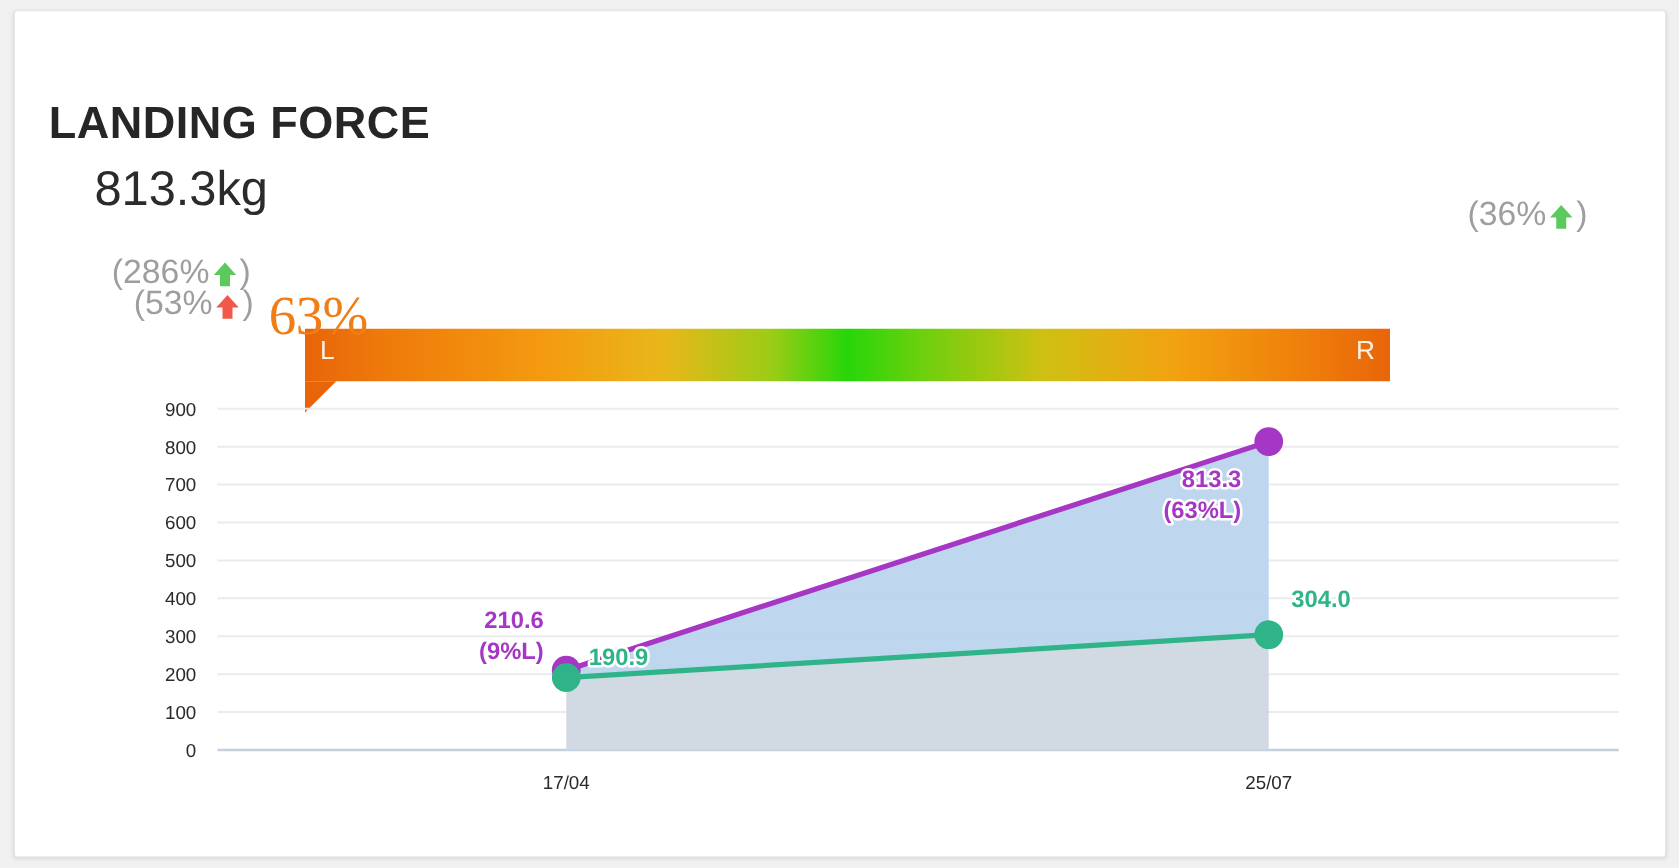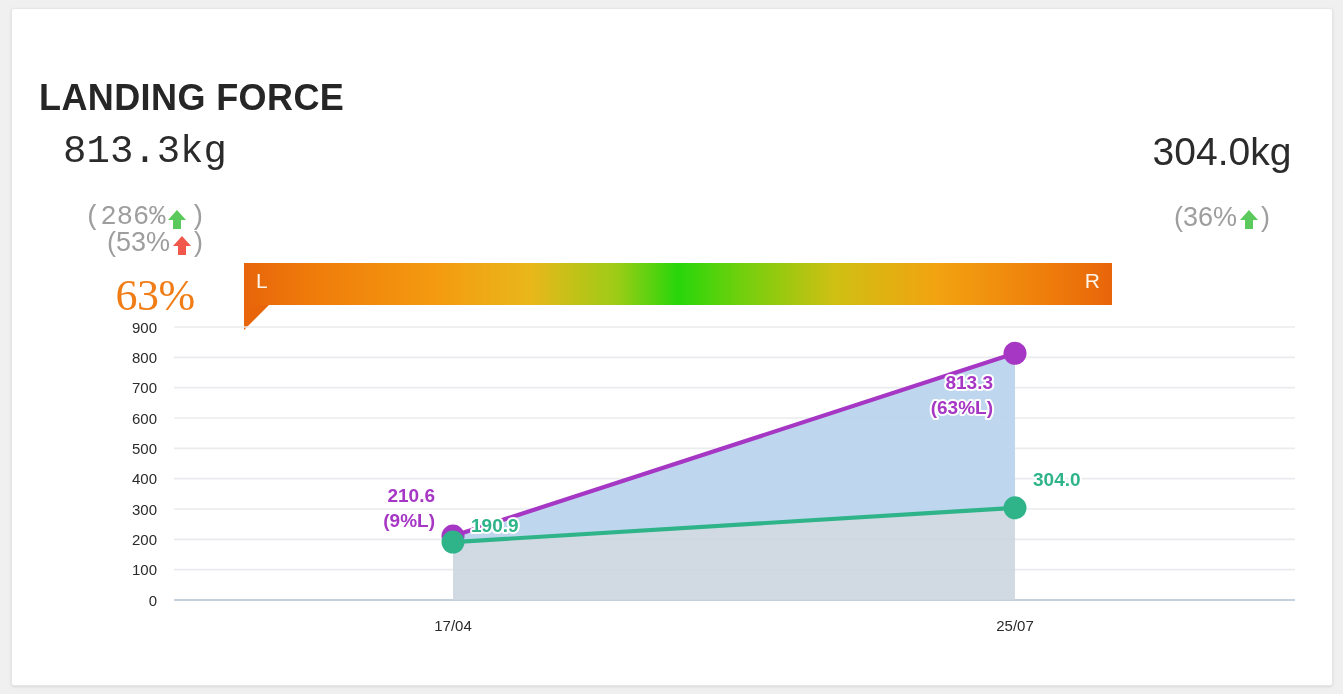--- a/index.html
+++ b/index.html
@@ -28,21 +28,21 @@
     letter-spacing: 0.4px;
     color: #262626;
     font-family: "Liberation Sans", sans-serif;
     margin-top: 39px;
   }
 
   
   .balance-row { position: absolute; left: 0; top: 120px; width: 100%; height: 90px; }
 
   .side-block { position: absolute; text-align: center; }
-  .side-block.left  { left: 38px;  width: 190px; font-family: Liberation Mono, monospace; }
+  .side-block.left  { left: 38px;  width: 190px; }
   .side-block.right { left: 1115px; width: 190px; }
 
   .side-value {
     font-size: 39px;
     color: #2b2b2b;
     line-height: 46px;
     white-space: nowrap;
   }
   .side-delta {
     font-size: 27px;
@@ -96,23 +96,22 @@
     width: 0; height: 0;
     border-left: 25px solid #e8650a;
     border-bottom: 25px solid transparent;
   }
 
   
   .center-balance {
     position: absolute;
     left: 95px; top: 218px;
     display: flex;
-    align-items: center;
+    align-items: flex-start;
     gap: 12px;
-    flex-direction: column;
   }
   .center-delta {
     font-size: 27px;
     color: #9e9e9e;
     display: flex;
     align-items: center;
     gap: 1px;
   }
   .arrow-up-red { display: inline-block; width: 22px; height: 23px; position: relative; top: 3px;}
   .arrow-up-red svg { display:block; width:22px; height:23px; }
@@ -178,21 +177,20 @@
     </div>
 
     <div class="gradient-wrap">
       <div class="gradient-bar"></div>
       <div class="bar-label l">L</div>
       <div class="bar-label r">R</div>
       <div class="bar-pointer"></div>
     </div>
 
     <div class="side-block right">
-      <div class="side-value">304.0kg</div>
       <div class="side-delta">
         <span>(36%</span>
         <span class="arrow-up">
           <svg viewBox="0 0 22 23">
               <path d="M11 2 L20 12 L15 12 L15 21 L7 21 L7 12 L2 12 Z" fill="#5cc95c"></path>
             </svg>
         </span>
         <span>)</span>
       </div>
     </div>

